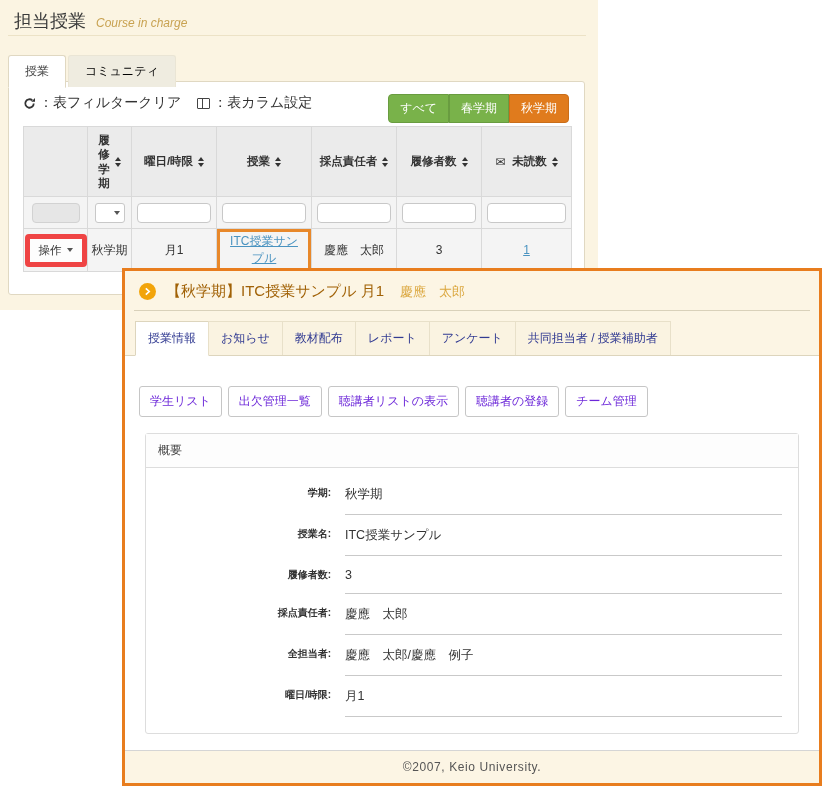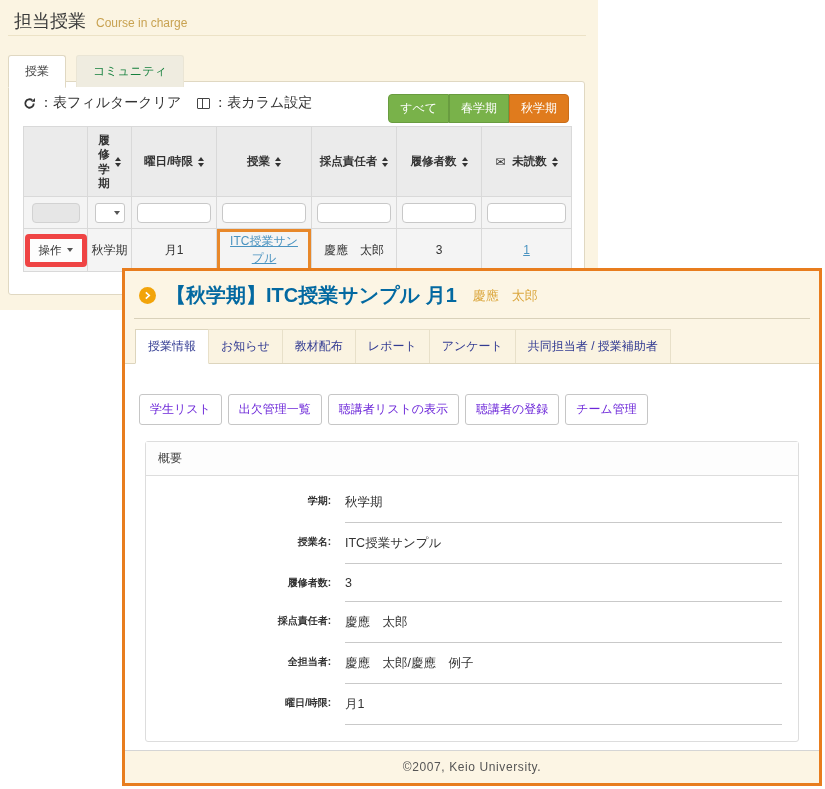--- a/index.html
+++ b/index.html
@@ -4,27 +4,27 @@
 <style>
   * { margin:0; padding:0; box-sizing:border-box; }
   html,body { width:825px; height:789px; background:#ffffff;
     font-family:"Liberation Sans","DejaVu Sans",sans-serif; color:#333; overflow:hidden; }
   body { position:relative; }
 
   
   .cream-bg { position:absolute; left:0; top:0; width:598px; height:310px; background:#fbf4e2; }
   .page-header { position:absolute; left:14px; top:9px; display:flex; align-items:baseline; }
   .page-title { font-size:18px; font-weight:500; color:#3b3b3b; }
-  .page-subtitle { font-size:12px; color:#c8a251; margin-left:10px; }
+  .page-subtitle { font-size:12px; color:#c8a251; margin-left:10px;font-style:italic; }
   .header-divider { position:absolute; left:8px; top:35px; width:578px; border-top:1px solid #ece2c6; }
 
   .main-tabs { position:absolute; left:8px; top:55px; display:flex; z-index:3; }
   .mtab { font-size:12px; padding:7px 16px; border-radius:3px 3px 0 0; cursor:pointer; }
   .mtab.active { background:#fff; border:1px solid #e0d8c2; border-bottom:1px solid #fff; color:#444; margin-bottom:-1px; }
-  .mtab.inactive { background:#efece0; color:#15803d; border:1px solid #eae5d5; border-bottom:none; margin-left:10px; }
+  .mtab.inactive { background:#efece0; color:#000000; border:1px solid #eae5d5; border-bottom:none; margin-left:2px; }
 
   .main-container { position:absolute; left:8px; top:81px; width:577px; height:214px;
     background:#fff; border:1px solid #e0d8c2; border-radius:3px; z-index:2; }
 
   .toolbar { position:absolute; left:14px; top:12px; display:flex; align-items:center; font-size:14px; color:#333; }
   .tool-item { display:flex; align-items:center; margin-right:16px; cursor:pointer; }
   .tool-item svg { margin-right:3px; }
   .col-icon { display:inline-block; width:13px; height:11px; border:1px solid #444; border-radius:1px; margin-right:3px; position:relative; }
   .col-icon .col-div { position:absolute; left:4px; top:0; width:1px; height:100%; background:#444; }
 
@@ -57,21 +57,21 @@
     color:#333; display:inline-flex; align-items:center; gap:5px; cursor:pointer; font-family:inherit; }
   .caret { width:0; height:0; border-left:3.5px solid transparent; border-right:3.5px solid transparent; border-top:4px solid #555; }
   a.tbl-link { color:#4a93c0; text-decoration:underline; font-size:12px; cursor:pointer; }
   .hl-box { display:inline-block; border:3px solid #e8882a; padding:1px 4px; }
 
   
   .detail-panel { position:absolute; left:122px; top:268px; width:700px; height:518px;
     border:3px solid #e87d1e; background:#fcf5e4; z-index:10; display:flex; flex-direction:column; }
   .panel-header { display:flex; align-items:center; padding:11px 14px 7px; }
   .chev-circle { width:17px; height:17px; border-radius:50%; background:#f2a40a; display:flex; align-items:center; justify-content:center; flex:0 0 auto; }
-  .panel-title { margin-left:10px; font-size:20px; font-weight:bold; color:#0369a1; }
+  .panel-title { margin-left:10px; font-size:15px; font-weight:normal; color:#a16207; }
   .panel-instructor { margin-left:16px; font-size:13px; color:#dba73e; }
   .panel-divider { border-top:1px solid #d9d1ba; margin:2px 9px 0; }
 
   .ptab-bar { display:flex; align-items:flex-start; padding:10px 0 0 10px; border-bottom:1px solid #ddd5bd; }
   .ptab { font-size:12px; color:#323b92; padding:8px 12px; background:#faf3e1; border:1px solid #e8e0c9;
     border-bottom:none; margin-right:-1px; cursor:pointer; white-space:nowrap; }
   .ptab.active { background:#fff; border-color:#ddd5bd; margin-bottom:-1px; border-bottom:1px solid #fff; }
 
   .panel-content { flex:1; background:#fff; padding:30px 14px 0; }
   .action-row { display:flex; gap:6px; }

